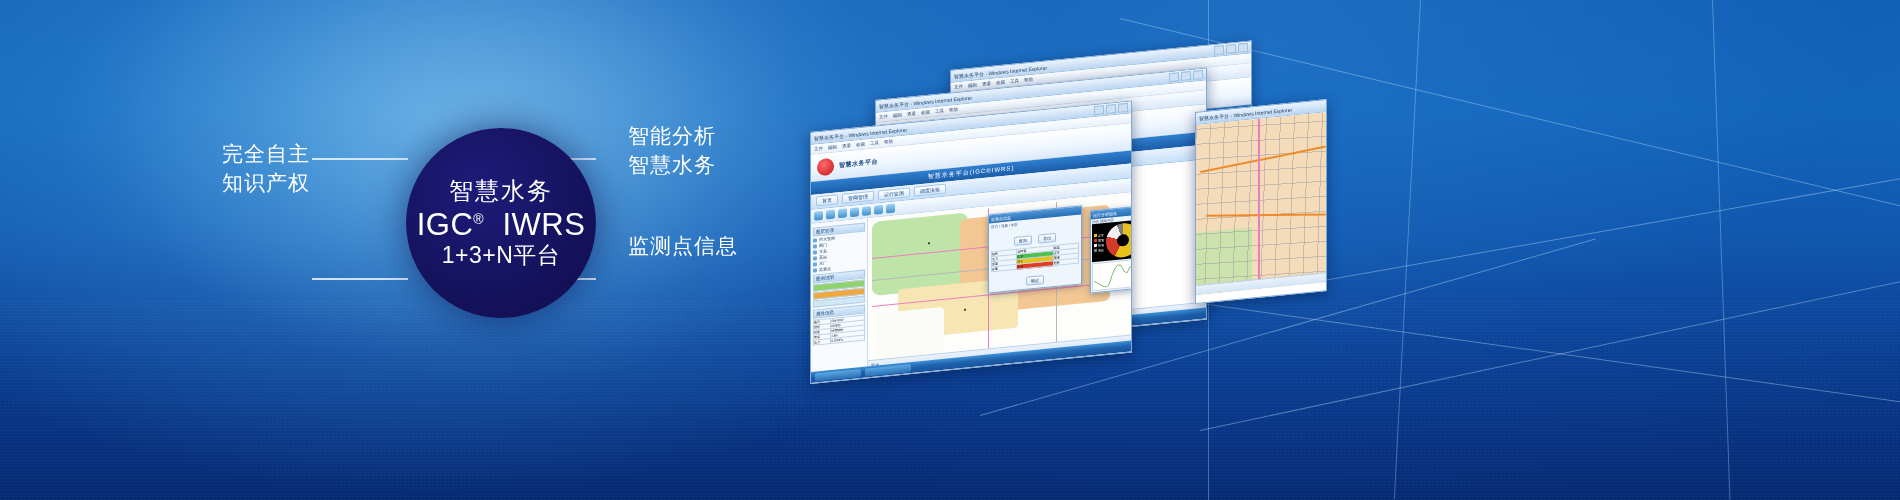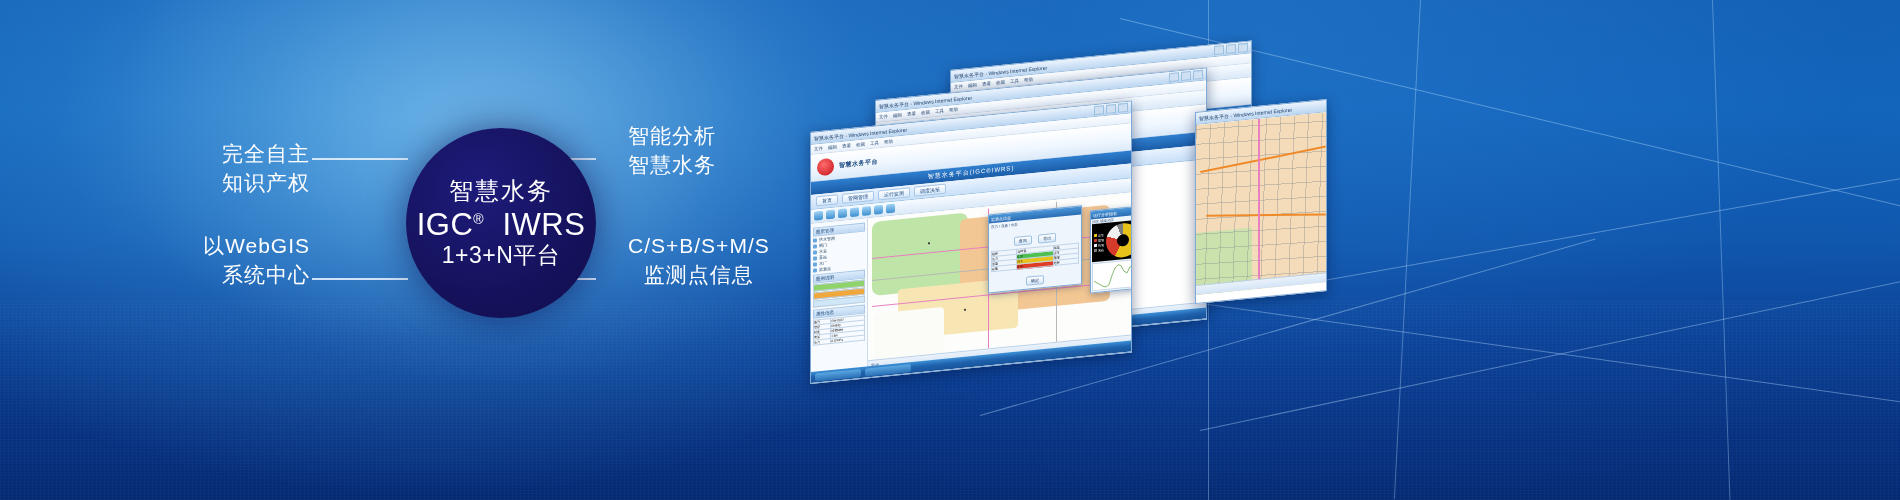--- a/index.html
+++ b/index.html
@@ -167,30 +167,25 @@
     <div class="gv" style="left:1420px;top:0px;height:500px;transform:rotate(3deg);"></div>
     <div class="gv" style="left:1712px;top:0px;height:500px;transform:rotate(-2deg);"></div>
   </div>
 
   <div class="infographic">
 
     <div class="lbl l lbl-tl">
       <div>完全自主</div>
       <div>知识产权</div>
     </div>
-    <div class="lbl l lbl-bl">
-      <div>以WebGIS</div>
-      <div>系统中心</div>
-    </div>
     <div class="lbl r lbl-tr">
       <div>智能分析</div>
       <div>智慧水务</div>
     </div>
     <div class="lbl r lbl-br">
-      <div>C/S+B/S+M/S</div>
       <div>监测点信息</div>
     </div>
 
     <div class="ln ln-tl"></div>
     <div class="ln ln-bl"></div>
     <div class="ln ln-tr"></div>
     <div class="ln ln-br"></div>
 
     <div class="circle">
       <div class="c-l1">智慧水务</div>

